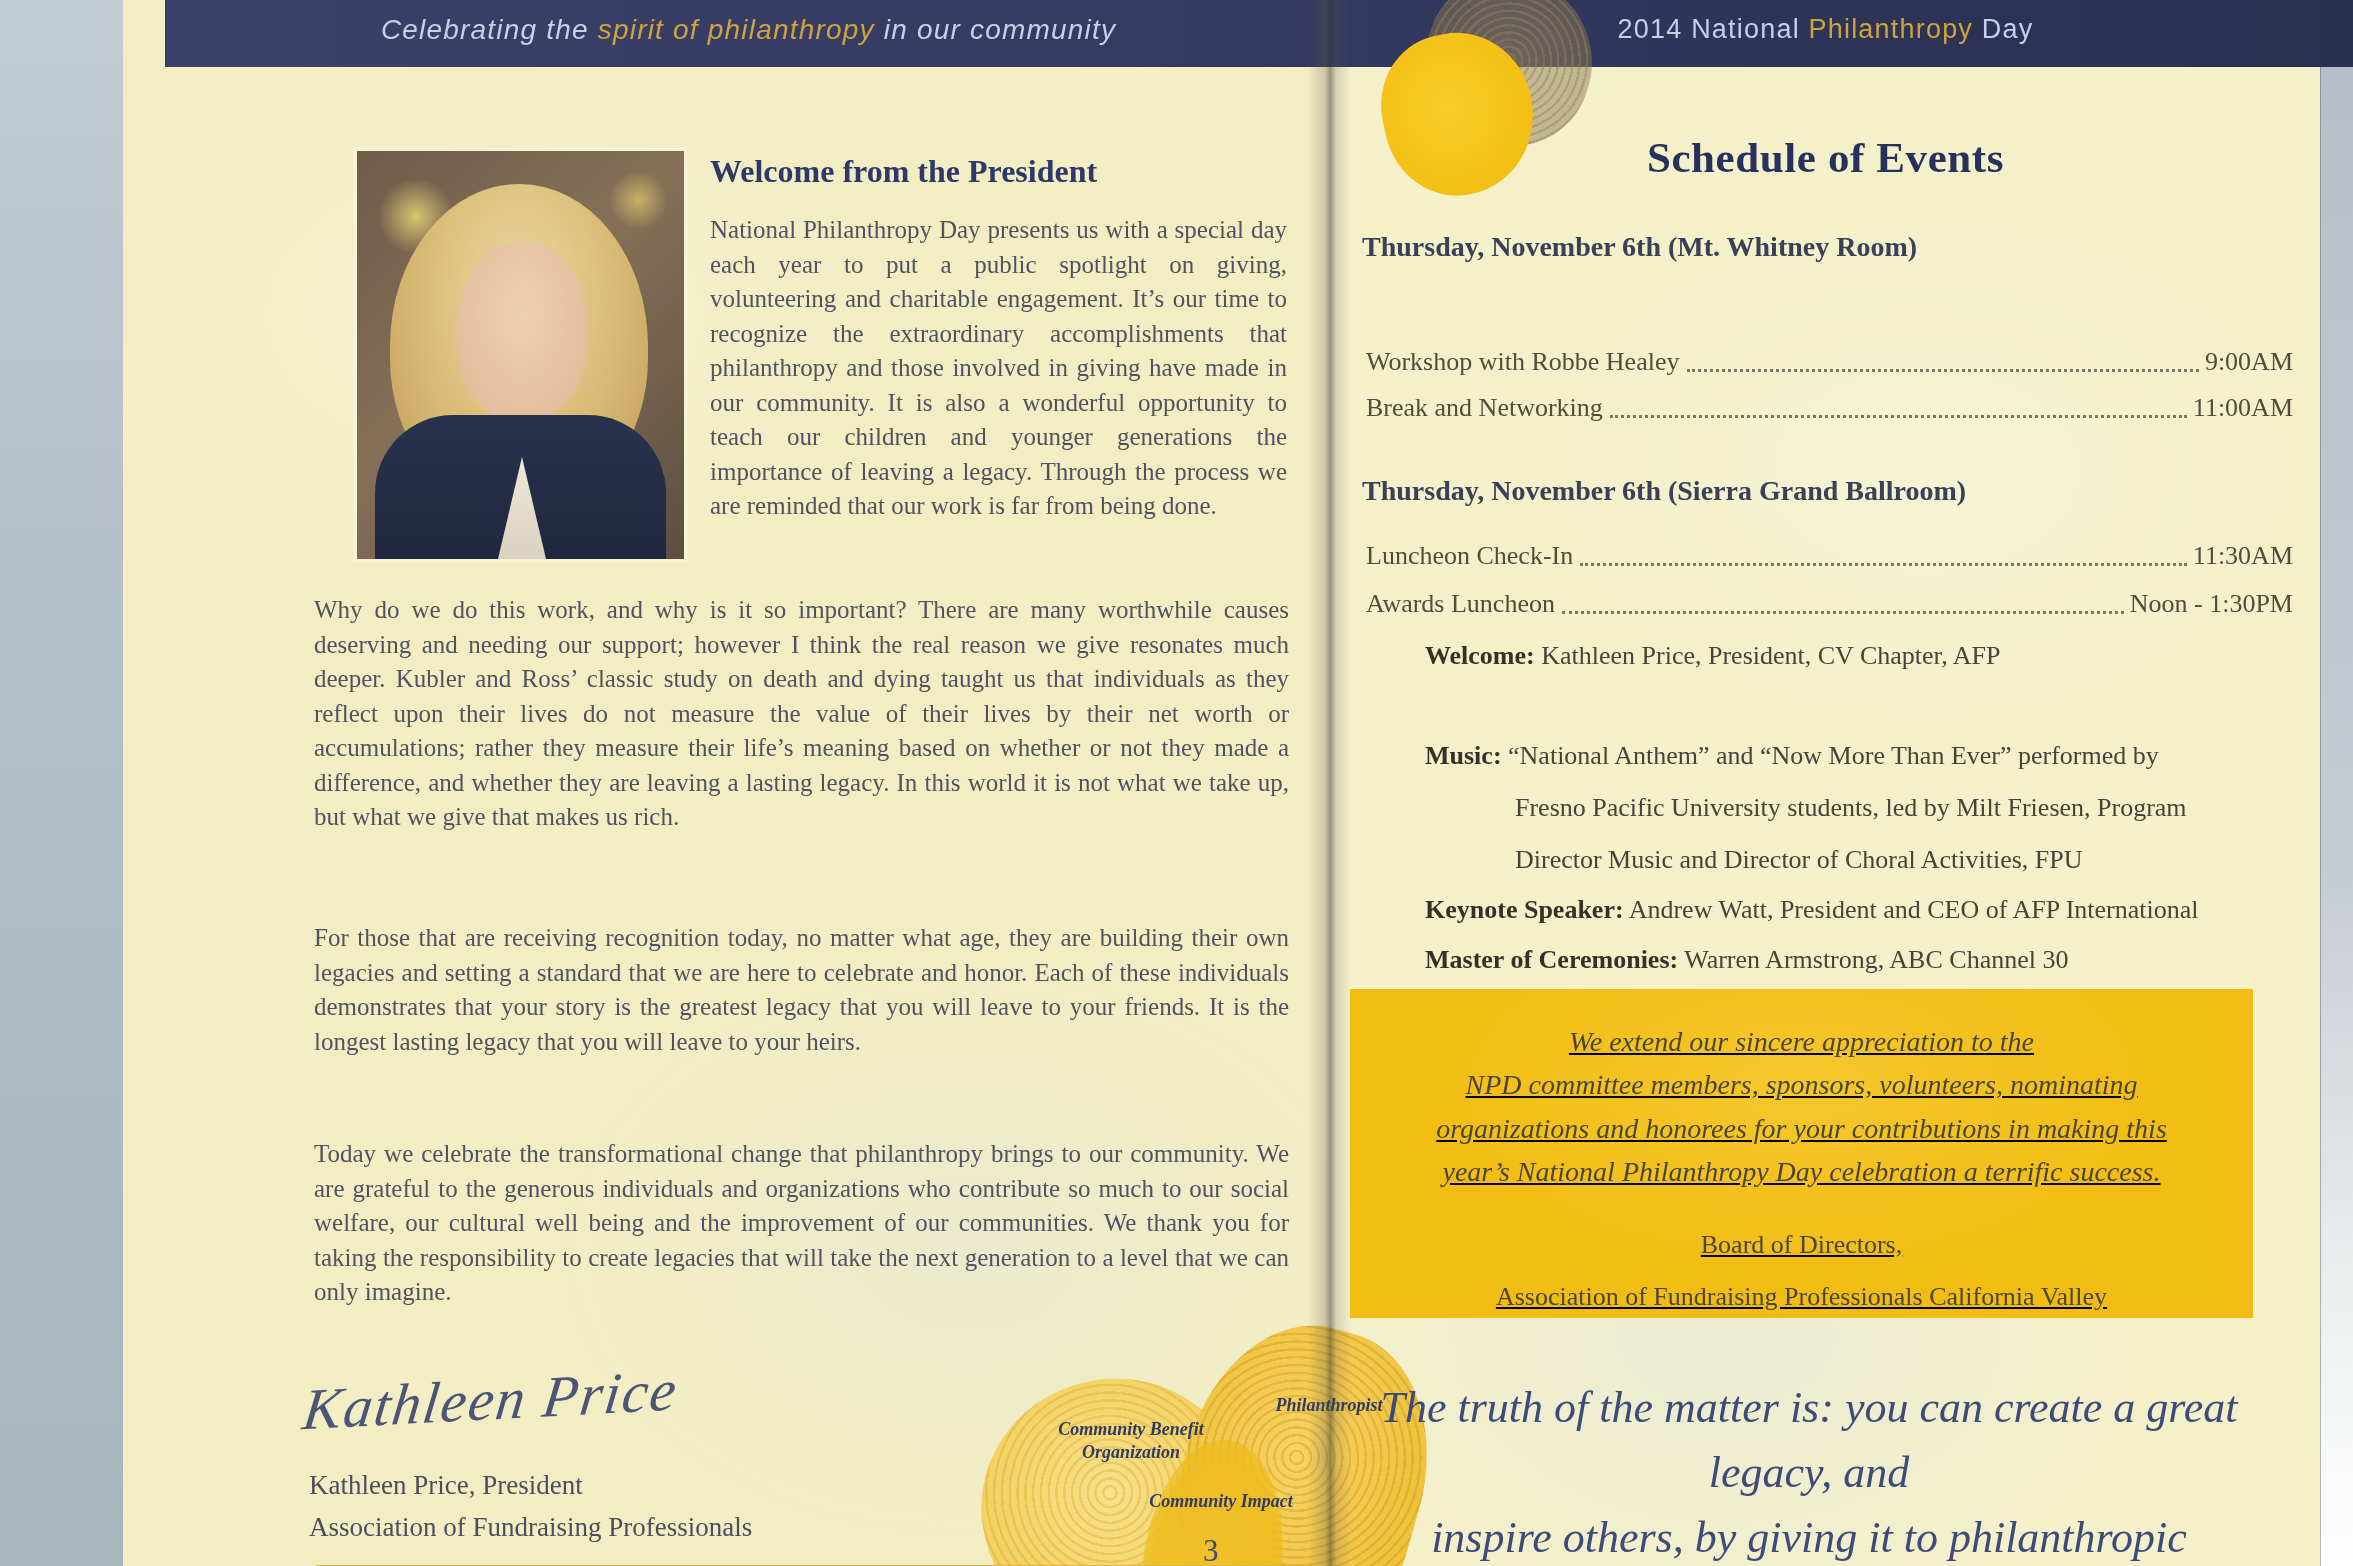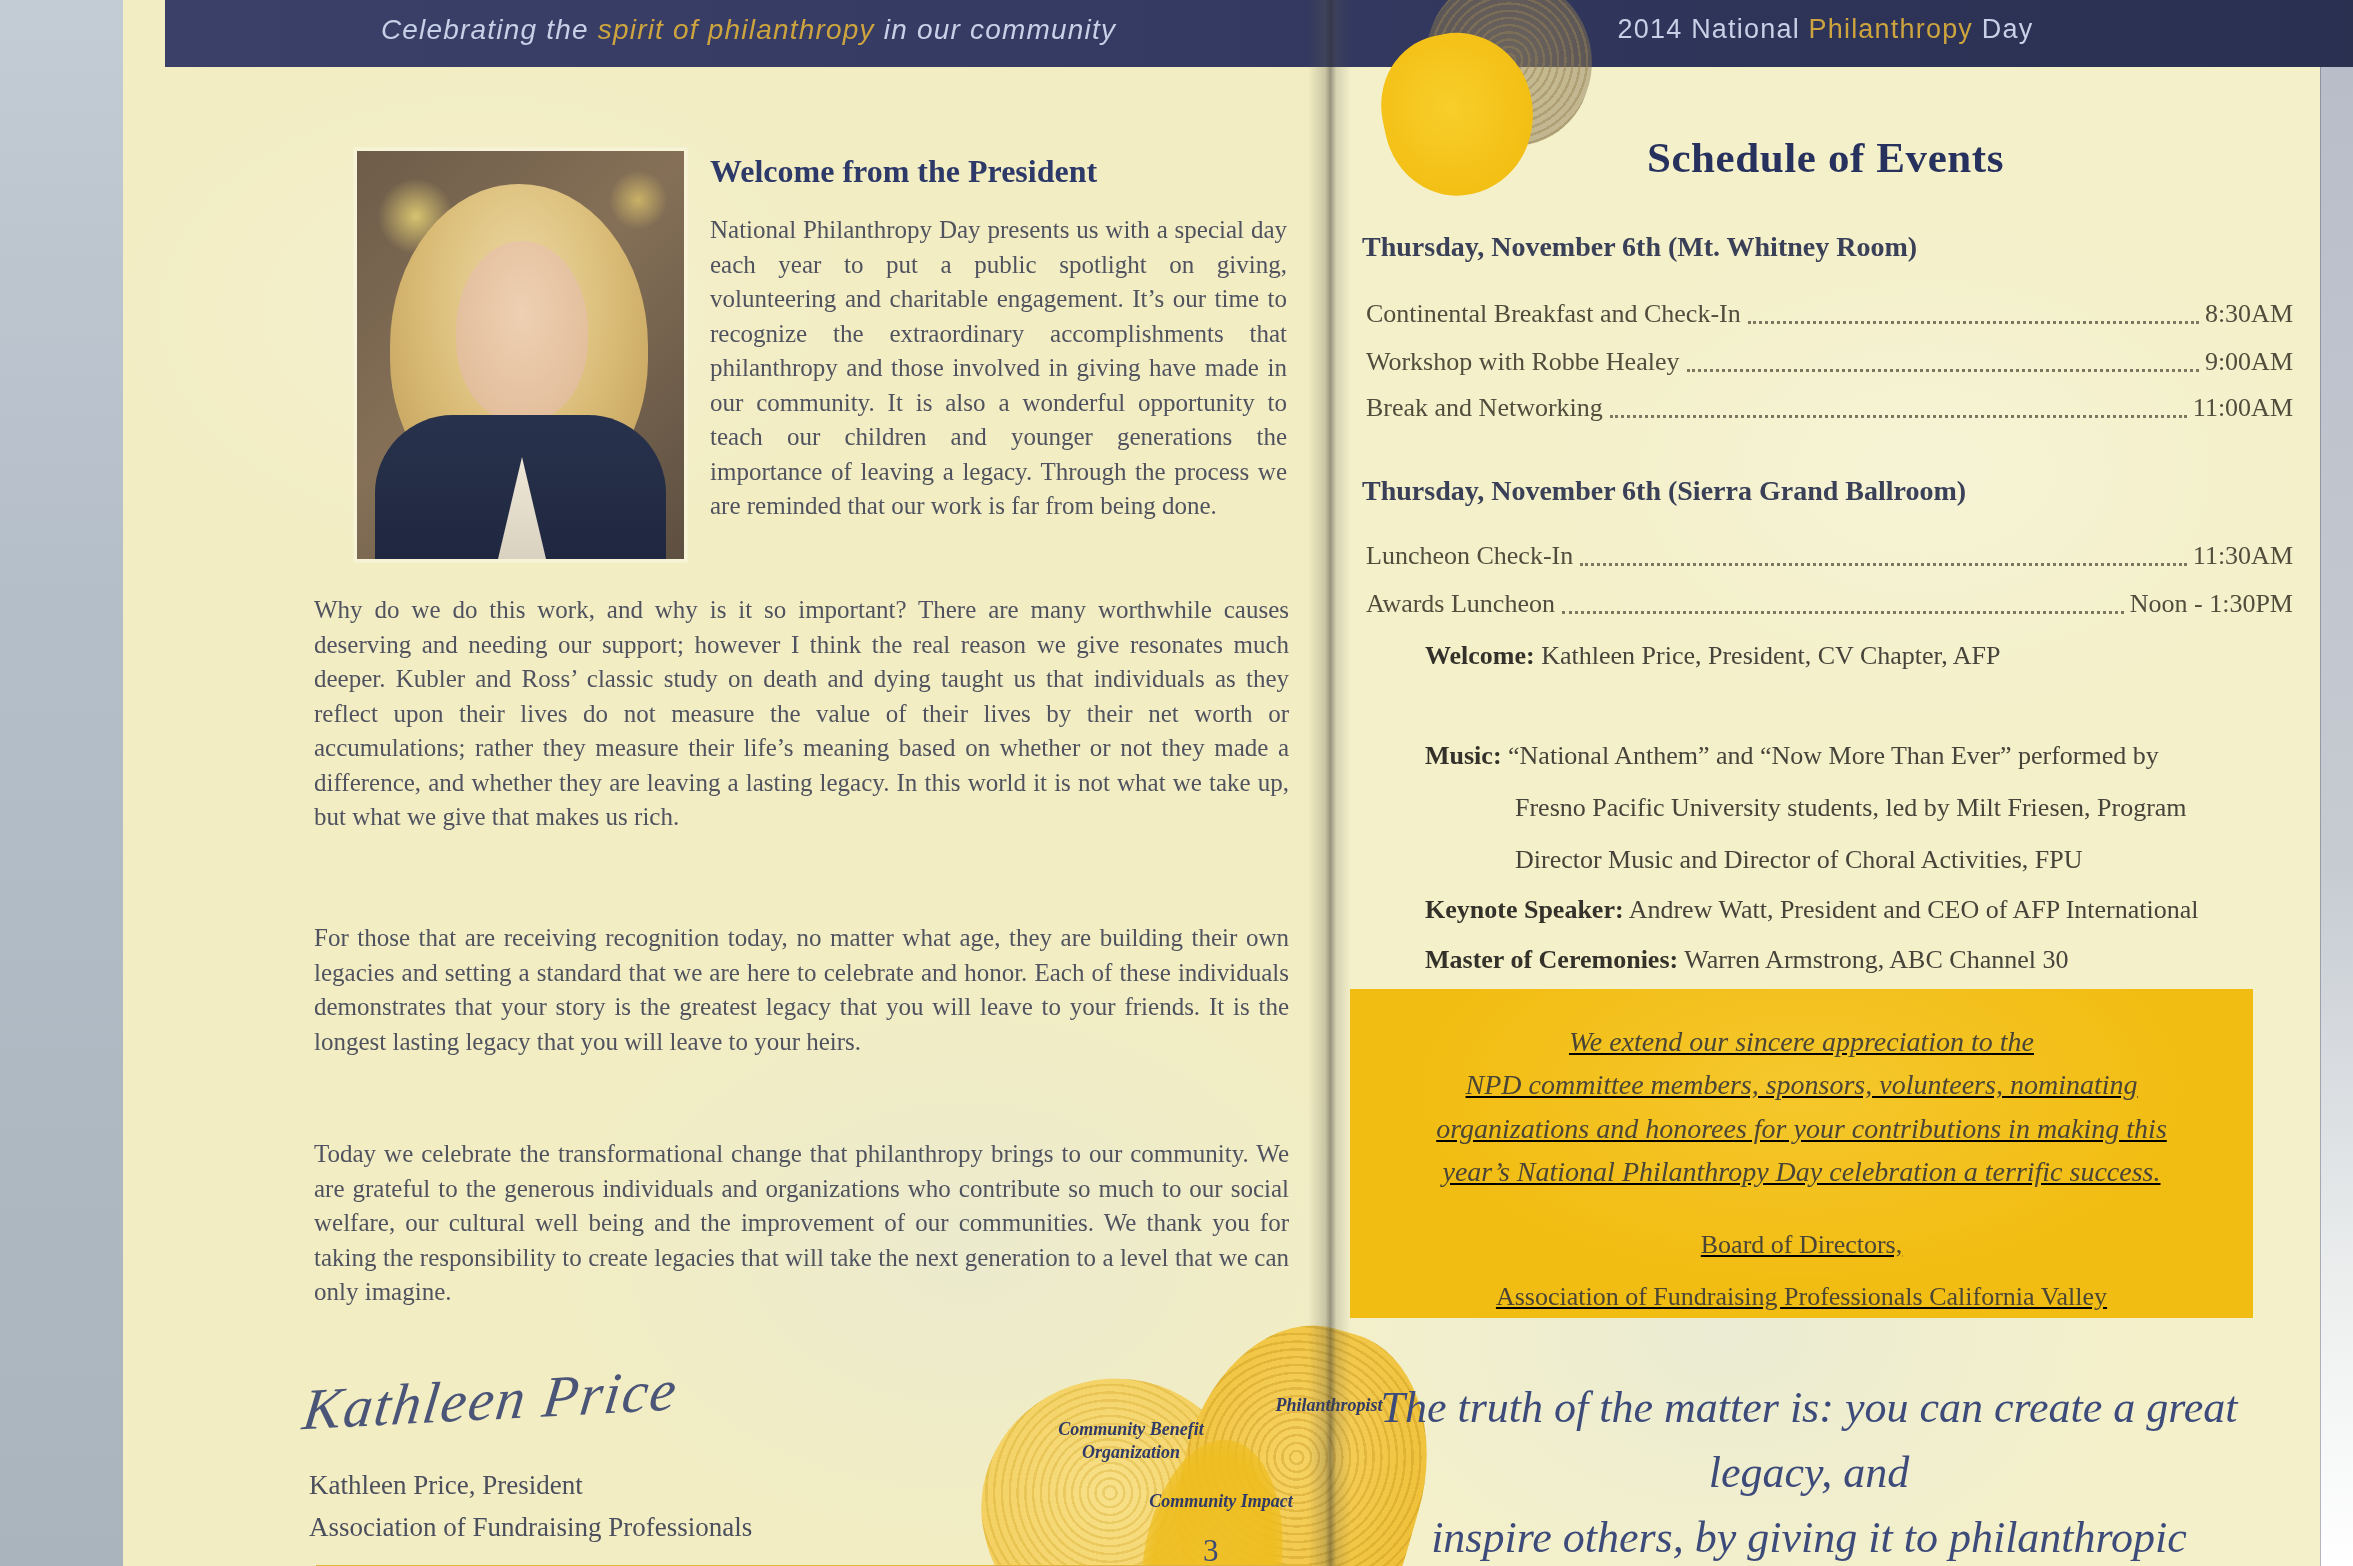--- a/index.html
+++ b/index.html
@@ -173,25 +173,20 @@
     <div class="lp" id="rule-left"></div>
     <div class="lp" id="page-number">3</div>
   </div>
 
   <div style="position:absolute;left:1329px;top:0;width:993px;height:1167px;padding-left:40px;">
 
     <div class="rp" id="schedule-title">Schedule of Events</div>
 
     <div class="rp section-heading" id="sec1-heading">Thursday, November 6th (Mt. Whitney Room)</div>
 
-    <div class="sched-row" id="row-1-0">
-      <span>Continental Breakfast and Check-In</span>
-      <span class="dots"></span>
-      <span class="time">8:30AM</span>
-    </div>
     <div class="sched-row" id="row-1-1">
       <span>Workshop with Robbe Healey</span>
       <span class="dots"></span>
       <span class="time">9:00AM</span>
     </div>
     <div class="sched-row" id="row-1-2">
       <span>Break and Networking</span>
       <span class="dots"></span>
       <span class="time">11:00AM</span>
     </div>

